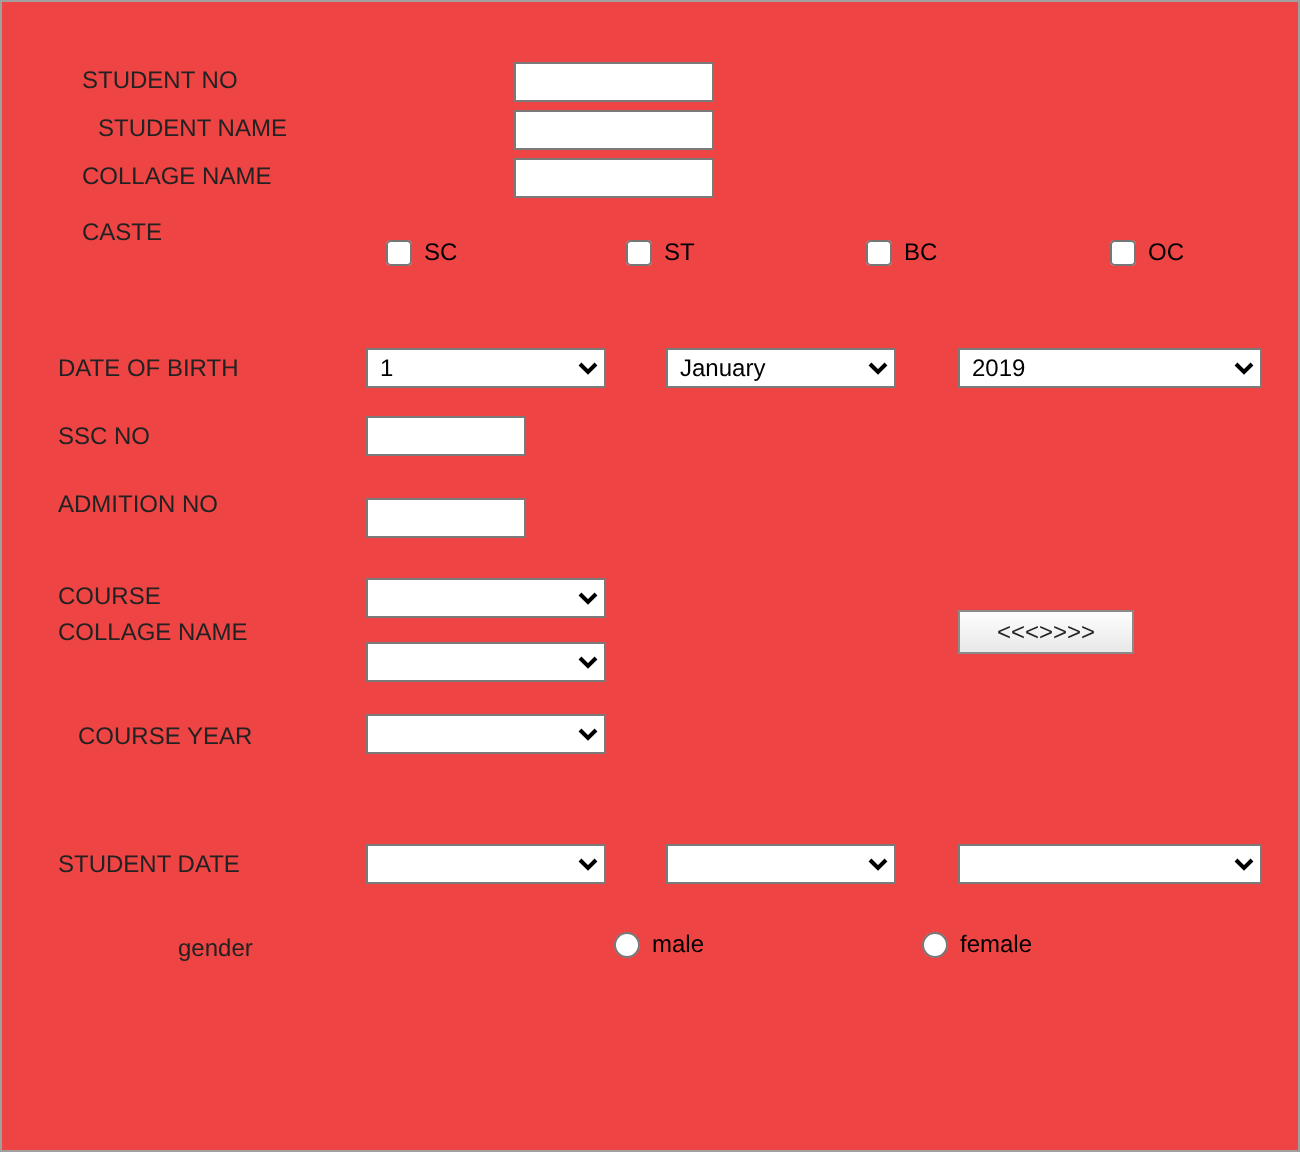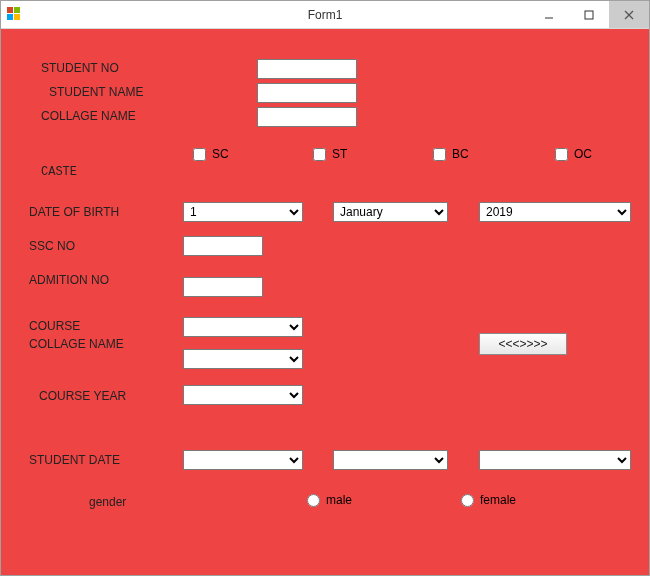--- a/index.html
+++ b/index.html
@@ -124,60 +124,33 @@
       display: flex;
       align-items: center;
       justify-content: center;
       cursor: default;
     }
   </style>
 </head>
 <body>
 
 <div class="window">
-  <div class="titlebar">
-    <span class="titlebar-icon">
-      <span class="sq r"></span>
-        <span class="sq g"></span>
-        <span class="sq b"></span>
-        <span class="sq y"></span>
-    </span>
-    <span class="titlebar-title">Form1</span>
-    <div class="win-controls">
-      <div class="win-btn">
-        <svg width="10" height="10">
-            <line x1="1" y1="8" x2="9" y2="8" stroke="#333" stroke-width="1"></line>
-          </svg>
-      </div>
-      <div class="win-btn">
-        <svg width="10" height="10">
-            <rect x="1" y="1" width="8" height="8" fill="none" stroke="#333" stroke-width="1"></rect>
-          </svg>
-      </div>
-      <div class="win-btn close">
-        <svg width="10" height="10">
-            <line x1="1" y1="1" x2="9" y2="9" stroke="#555" stroke-width="1.2"></line>
-            <line x1="9" y1="1" x2="1" y2="9" stroke="#555" stroke-width="1.2"></line>
-          </svg>
-      </div>
-    </div>
-  </div>
 
   <div class="client">
 
     <span class="lbl" style="left:40px; top:32px;">STUDENT NO</span>
     <input class="txt" style="left: 256px; top: 30px; width: 100px;" value="">
 
     <span class="lbl" style="left:48px; top:56px;">STUDENT NAME</span>
     <input class="txt" style="left: 256px; top: 54px; width: 100px;" value="">
 
     <span class="lbl" style="left:40px; top:80px;">COLLAGE NAME</span>
     <input class="txt" style="left: 256px; top: 78px; width: 100px;" value="">
 
-    <span class="lbl" style="left:40px; top:136px;font-family:Liberation Mono, monospace;">CASTE</span>
+    <span class="lbl" style="left:40px; top:108px;">CASTE</span>
 
     <label class="chk" style="left:192px; top:118px;">
       <input type="checkbox" style="">
       <span>SC</span>
     </label>
     <label class="chk" style="left:312px; top:118px;">
       <input type="checkbox" style="">
       <span>ST</span>
     </label>
     <label class="chk" style="left:432px; top:118px;">

